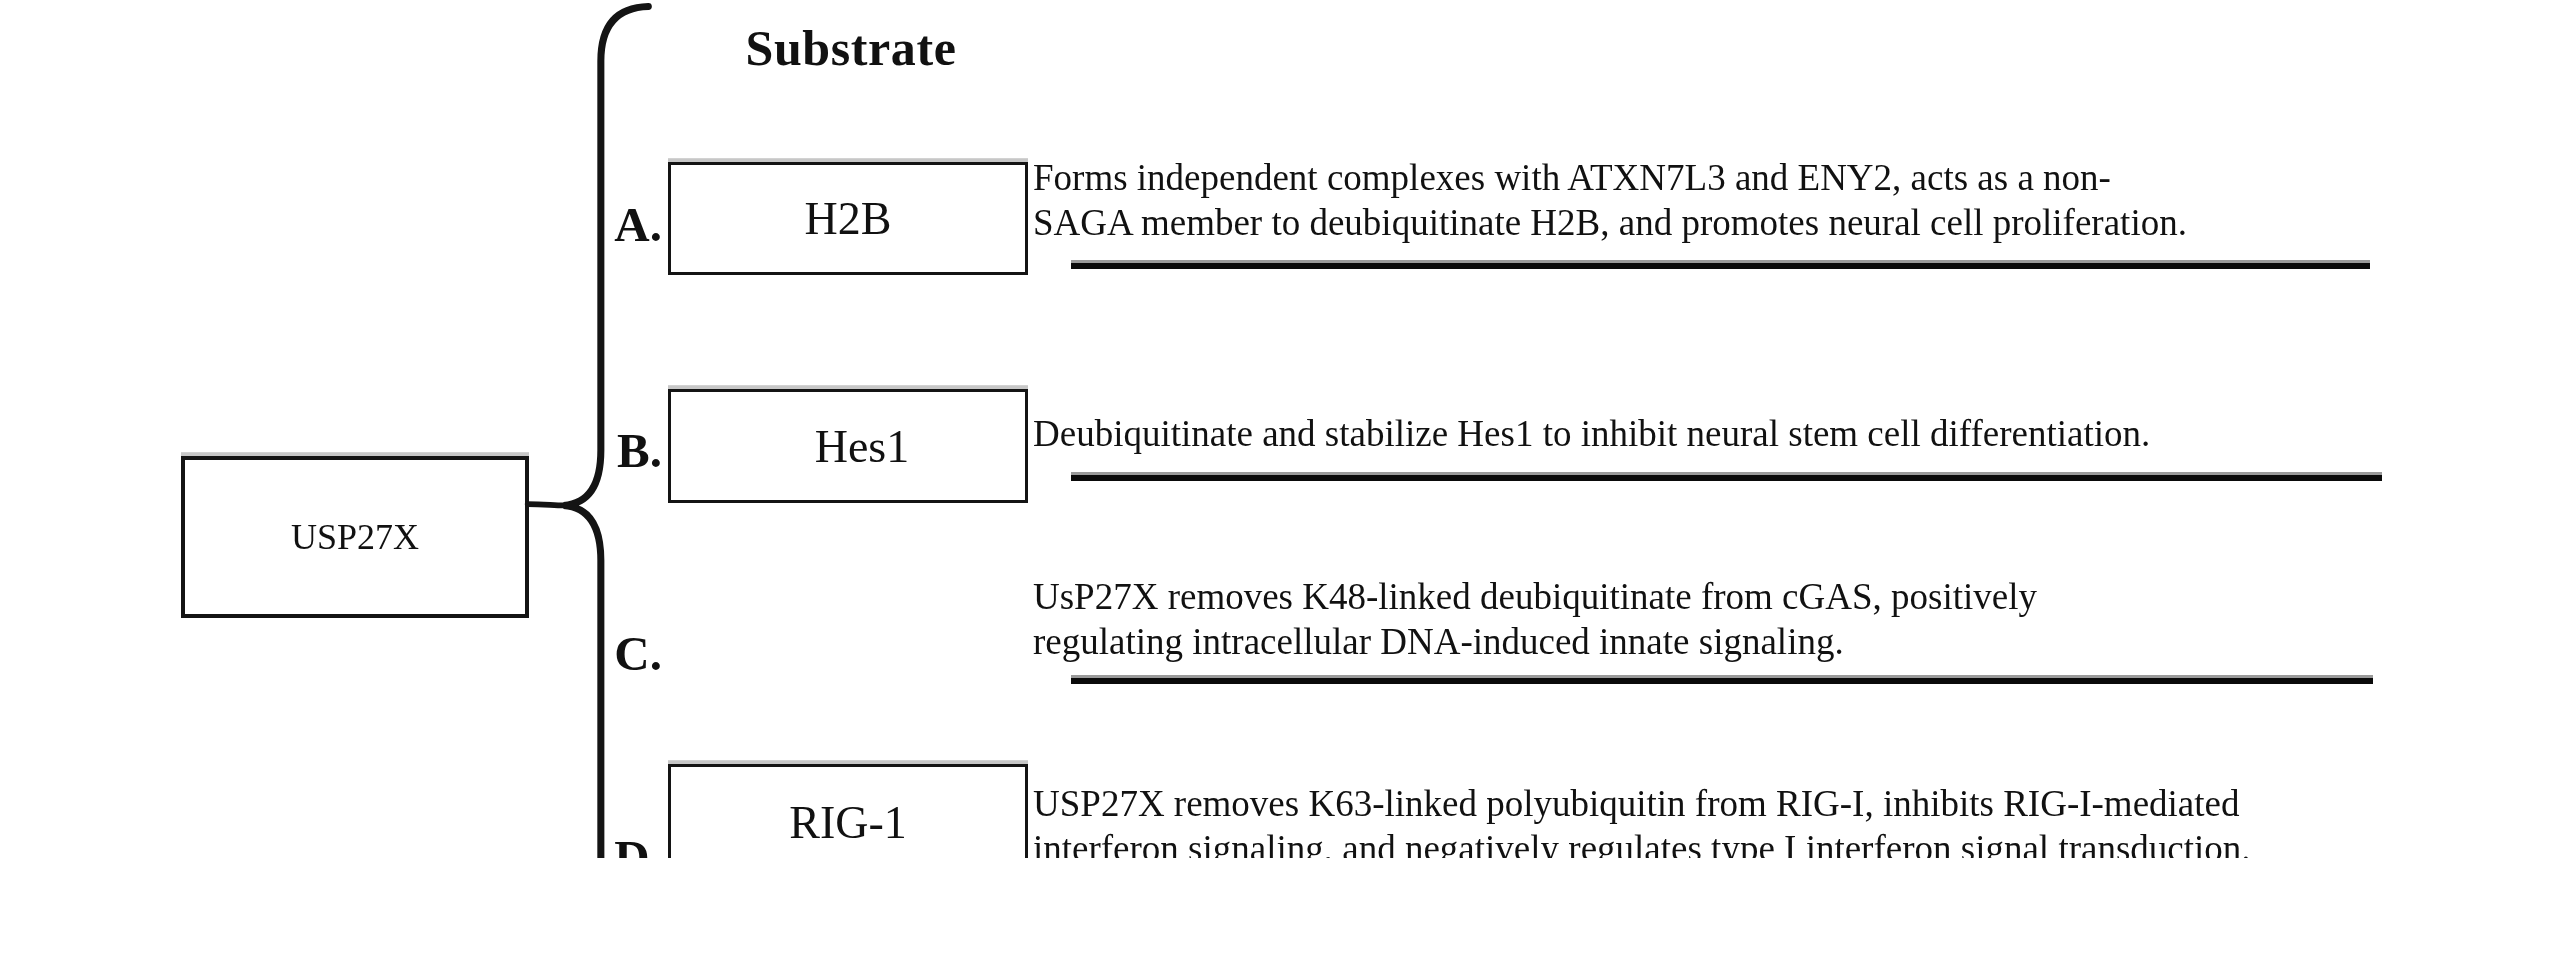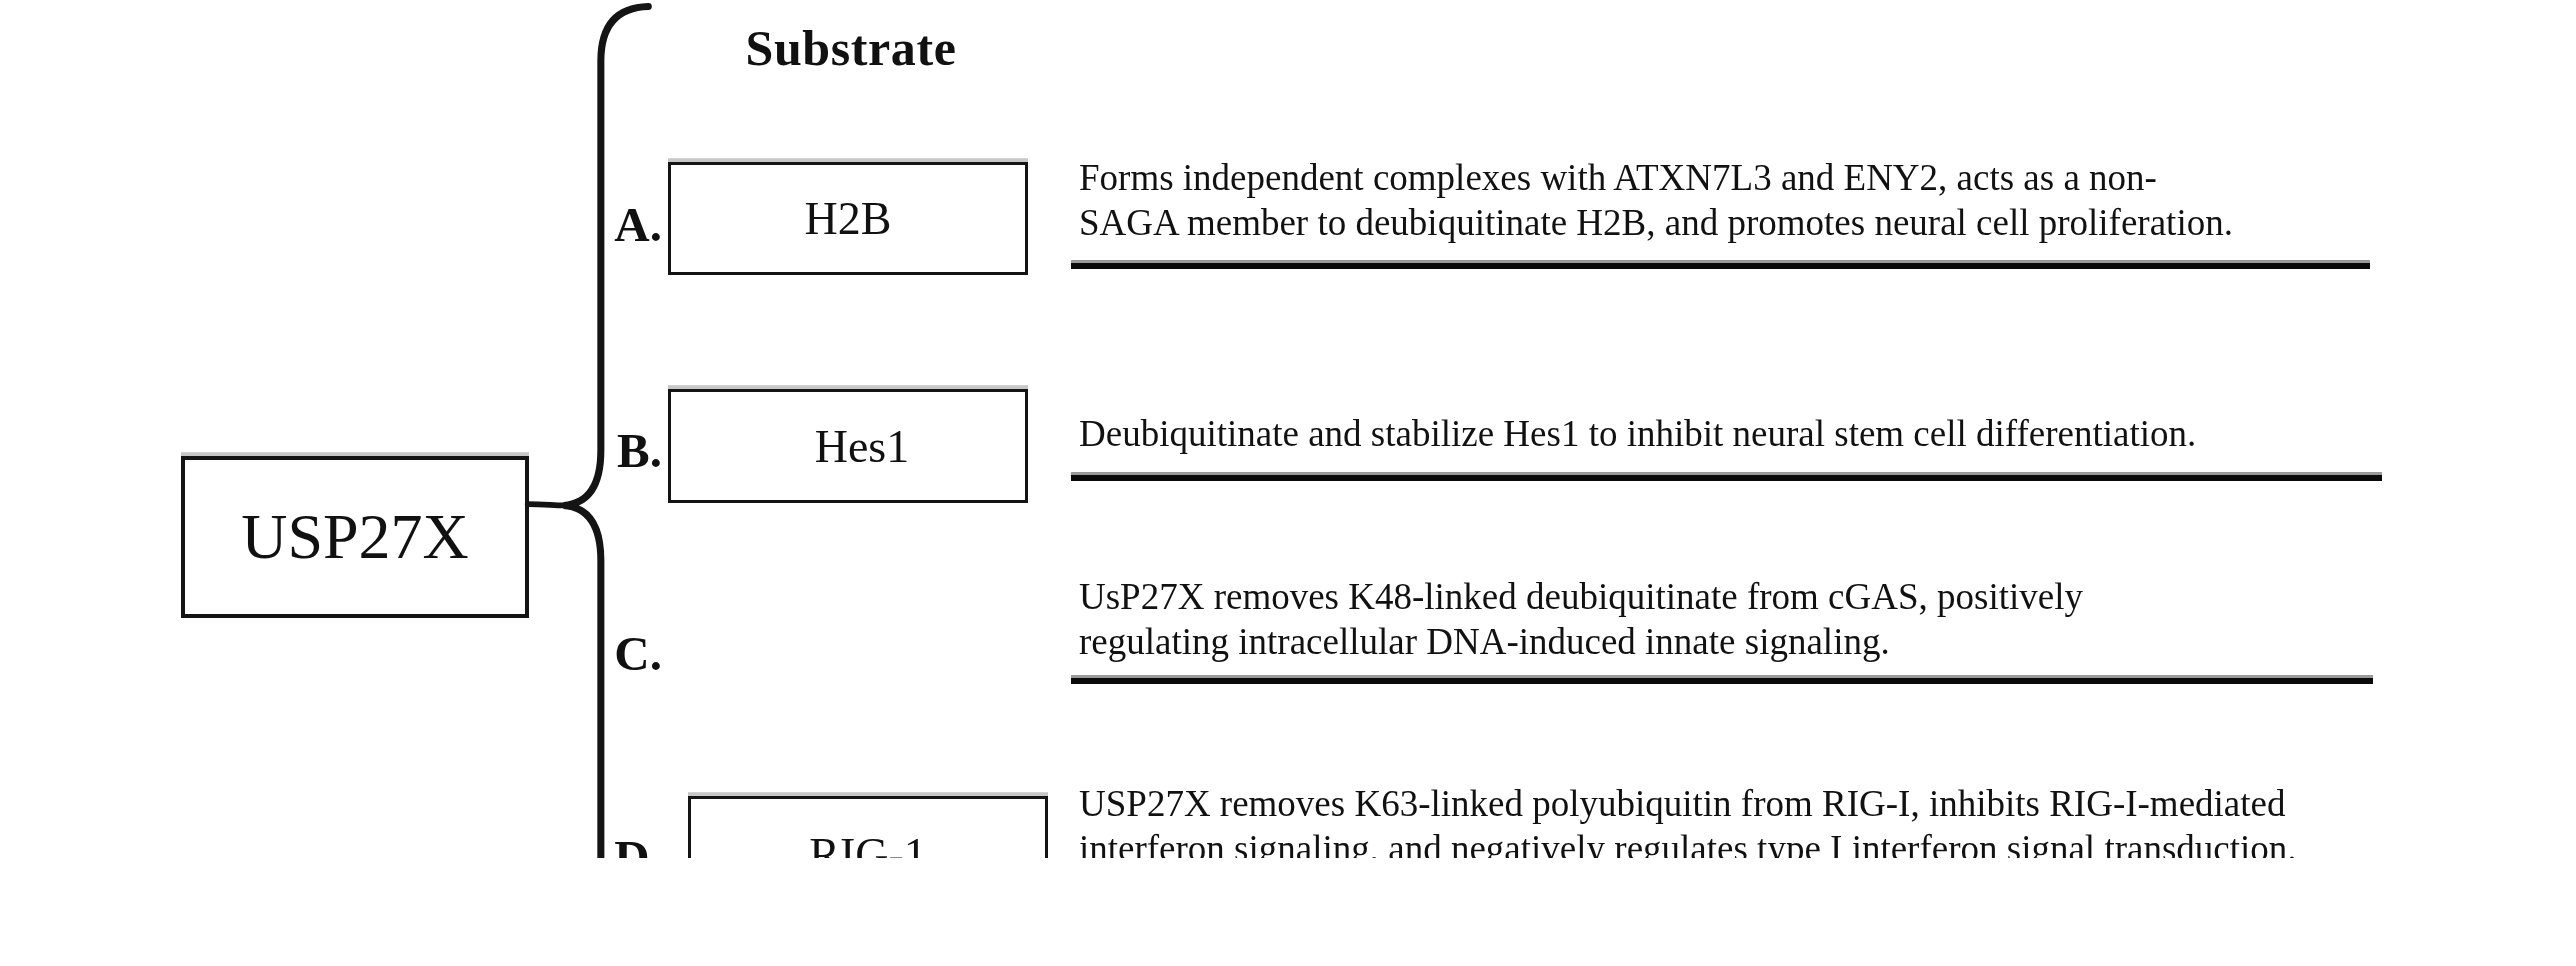--- a/index.html
+++ b/index.html
@@ -21,21 +21,21 @@
     white-space:nowrap;
   }
   .rootbox{
     position:absolute;
     left:181px; top:456px;
     width:348px; height:162px;
     border:4.5px solid #141414;
     box-sizing:border-box;
     background:#ffffff;
     display:flex; align-items:center; justify-content:center;
-    font-size:64px;
+    font-size:36px;
     box-shadow:0 -3.8px 0 0 #c7c7c7;
   }
   .subbox{
     position:absolute;
     left:668px;
     width:360px;
     border:3.8px solid #141414;
     box-sizing:border-box;
     background:#ffffff;
     display:flex; align-items:center; justify-content:center;
@@ -45,21 +45,21 @@
   .letter{
     position:absolute;
     width:96px;
     left:566px;
     text-align:right;
     font-weight:bold;
     font-size:49px;
   }
   .mline{
     position:absolute;
-    left:1079px;
+    left:1033px;
     font-size:37px;
     line-height:45px;
     white-space:nowrap;
   }
   .mrule{
     position:absolute;
     left:1071px;
     height:5.8px;
     background:#0a0a0a;
     border-top:3.2px solid #9a9a9a;
@@ -108,21 +108,21 @@
   </div>
   <div class="mline" style="top:411px;">Deubiquitinate and stabilize Hes1 to inhibit neural stem cell differentiation.</div>
   <div class="mrule" style="top:472px; width:1311px;"></div>
 
   <div class="letter" style="top:625px;">C.</div>
   <div class="mline" style="top:574px;">UsP27X removes K48-linked deubiquitinate from cGAS, positively</div>
   <div class="mline" style="top:619px;">regulating intracellular DNA-induced innate signaling.</div>
   <div class="mrule" style="top:675px; width:1302px;"></div>
 
   <div class="letter" style="top:829px;">D.</div>
-  <div class="subbox" style="top:796px; height:117px;margin-left:20px;">
+  <div class="subbox" style="top:764px; height:117px;">
     <span>RIG-1</span>
   </div>
   <div class="mline" style="top:781px;">USP27X removes K63-linked polyubiquitin from RIG-I, inhibits RIG-I-mediated</div>
   <div class="mline" style="top:826px;">interferon signaling, and negatively regulates type I interferon signal transduction.</div>
   <div class="mrule" style="top:884px; width:1292px;"></div>
 
 </div>
 
 
 </body></html>

